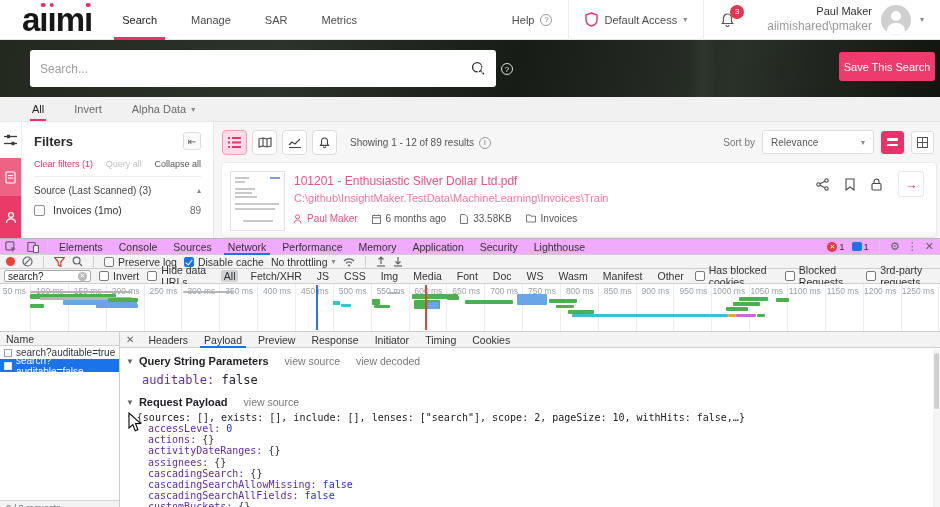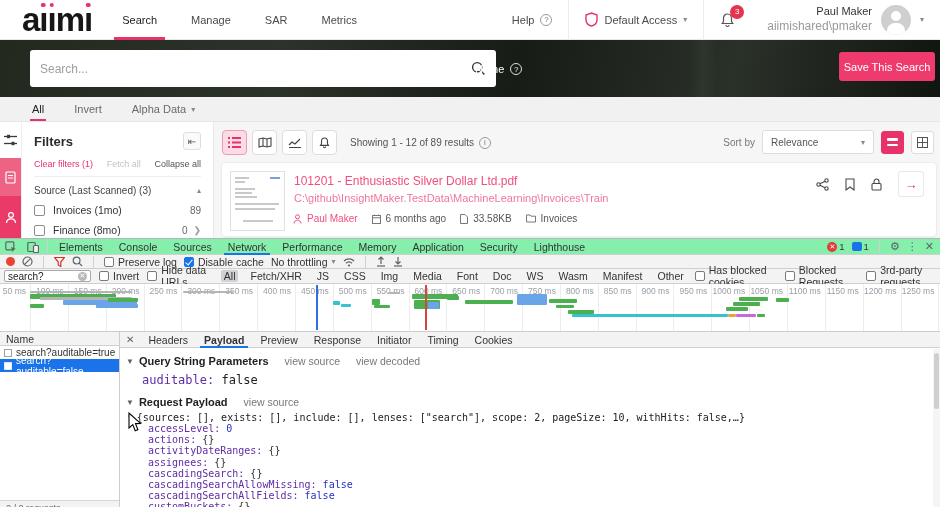--- a/index.html
+++ b/index.html
@@ -112,21 +112,21 @@
   .meta-item { display:flex; align-items:center; gap:5px; }
   .meta-item.owner { color:#ef4f7c; }
   .card-icons { position:absolute; right:12px; top:8px; display:flex; align-items:center; gap:16px; }
   .cicon { color:#4a4a4a; cursor:pointer; display:flex; }
   .go-btn { width:26px; height:26px; border:1px solid #e7e7e7; border-radius:3px; background:#fff; color:#e8336a;
             font-size:13px; display:flex; align-items:center; justify-content:center; cursor:pointer; }
 
   
   .devtools { position:absolute; left:0; top:238px; width:940px; height:269px; background:#f3f3f3;
               border-top:1px solid #b5b5b5; font-size:10.5px; color:#333; }
-  .dt-tabbar { height:16px; display:flex; align-items:center; border-bottom:1px solid #d0d0d0; background:#86efac; }
+  .dt-tabbar { height:16px; display:flex; align-items:center; border-bottom:1px solid #d0d0d0; background:#f0abfc; }
   .dt-icobtn { padding:0 5px; display:flex; align-items:center; cursor:pointer; color:#5f6368; }
   .dt-sep { width:1px; height:12px; background:#d0d0d0; margin:0 3px; }
   .dt-tab { padding:0 8px; height:16px; display:flex; align-items:center; cursor:pointer; color:#333; position:relative; font-size:10.5px; }
   .dt-tab.active::after { content:""; position:absolute; left:4px; right:4px; bottom:0; height:2px; background:var(--dtblue); }
   .dt-right { margin-left:auto; display:flex; align-items:center; gap:7px; padding-right:6px; }
   .errbadge { display:flex; align-items:center; gap:2px; font-size:9.5px; color:#333; cursor:pointer; }
   .errdot { width:10px; height:10px; border-radius:50%; background:#e13c3c; color:#fff; font-size:7px; display:flex; align-items:center; justify-content:center; }
   .issuesq { width:10px; height:9px; border-radius:2px; background:#1a73e8; }
   .dt-glyph { color:#5f6368; font-size:11px; cursor:pointer; }
 
@@ -164,21 +164,21 @@
   .req-row .doc-sq { width:8px; height:8px; border:1px solid #9aa0a6; background:#fff; flex:none; }
   .req-row.selected { background:#1a73e8; color:#fff; }
   .req-row.selected .doc-sq { border-color:#dce6f5; }
   .req-status { margin-top:auto; height:8px; background:#f3f3f3; border-top:1px solid #d6d6d6; overflow:hidden;
                 font-size:9px; color:#5f6368; line-height:15px; padding-left:6px; white-space:nowrap; }
 
   .det-panel { flex:1; display:flex; flex-direction:column; background:#fff; position:relative; }
   .det-tabs { height:16px; display:flex; align-items:center; border-bottom:1px solid #d0d0d0; background:#f3f3f3; }
   .det-close { padding:0 6px; color:#5f6368; font-size:10px; cursor:pointer; }
   .det-tab { padding:0 8px; height:16px; display:flex; align-items:center; font-size:10.5px; color:#333; cursor:pointer; position:relative; }
-  .det-tab.active { font-weight:bold; }
+  .det-tab.active { font-weight:normal; }
   .det-tab.active::after { content:""; position:absolute; left:4px; right:4px; bottom:0; height:2px; background:var(--dtblue); }
   .det-content { flex:1; padding:5px 0 0 6px; overflow:hidden; position:relative; }
   .sect-hd { display:flex; align-items:center; gap:16px; margin-top:2px; }
   .disc { font-size:8px; color:#5f6368; }
   .sect-title { font-size:11px; font-weight:bold; color:#202124; }
   .view-link { font-size:10.5px; color:#777; cursor:pointer; }
   .qparam-line { margin:6px 0 4px 16px; font-size:12px; font-family:"DejaVu Sans Mono", monospace; }
   .qparam-key { color:#5f2ca5; }
   .qparam-val { color:#202124; }
   .payload-tree { margin-top:4px; font-family:"DejaVu Sans Mono", monospace; font-size:10px; color:#202124; }
@@ -248,21 +248,21 @@
     <div class="search-box">
       <input type="text" placeholder="Search..." style="">
       <span>
         <svg width="15" height="15" viewBox="0 0 15 15">
             <circle cx="6.2" cy="6.2" r="4.6" fill="none" stroke="#333" stroke-width="1.4"></circle>
             <line x1="9.7" y1="9.7" x2="13.4" y2="13.4" stroke="#333" stroke-width="1.4"></line>
           </svg>
       </span>
     </div>
     <div class="search-tips">
-      <span>Search Name</span>
+      <span>Search Tips</span>
       <span class="qcircle">?</span>
     </div>
     <button class="save-btn">Save This Search</button>
   </div>
 
   <div class="rtabs">
     <div class="rtab active">
         <span>All</span>
       </div>
     <div class="rtab">
@@ -307,37 +307,31 @@
       </div>
     </div>
 
     <div class="filters">
       <div class="filters-hd">
         <span class="filters-title">Filters</span>
         <span class="collapse-btn">⇤</span>
       </div>
       <div class="filters-links">
         <span class="flink clear">Clear filters (1)</span>
-        <span class="flink openall">Fetch all</span>
+        <span class="flink openall">Query all</span>
         <span class="flink collall">Collapse all</span>
       </div>
       <div class="fgroup-hd">
         <span class="fgroup-label">Source (Last Scanned) (3)</span>
         <span class="chev">▴</span>
       </div>
       <div class="fitem">
         <span class="cbx"></span>
         <span>Invoices (1mo)</span>
         <span class="fitem-count">89</span>
-      </div>
-      <div class="fitem">
-        <span class="cbx"></span>
-        <span>Finance (8mo)</span>
-        <span class="fitem-count">0</span>
-        <span class="fitem-chev">❯</span>
       </div>
     </div>
 
     <div class="results">
       <div class="res-toolbar">
         <div class="vbtn active">
           <span>
             <svg width="13" height="11" viewBox="0 0 13 11">
                 <g fill="#e8336a">
                   <rect x="0" y="0" width="2" height="2"></rect>

